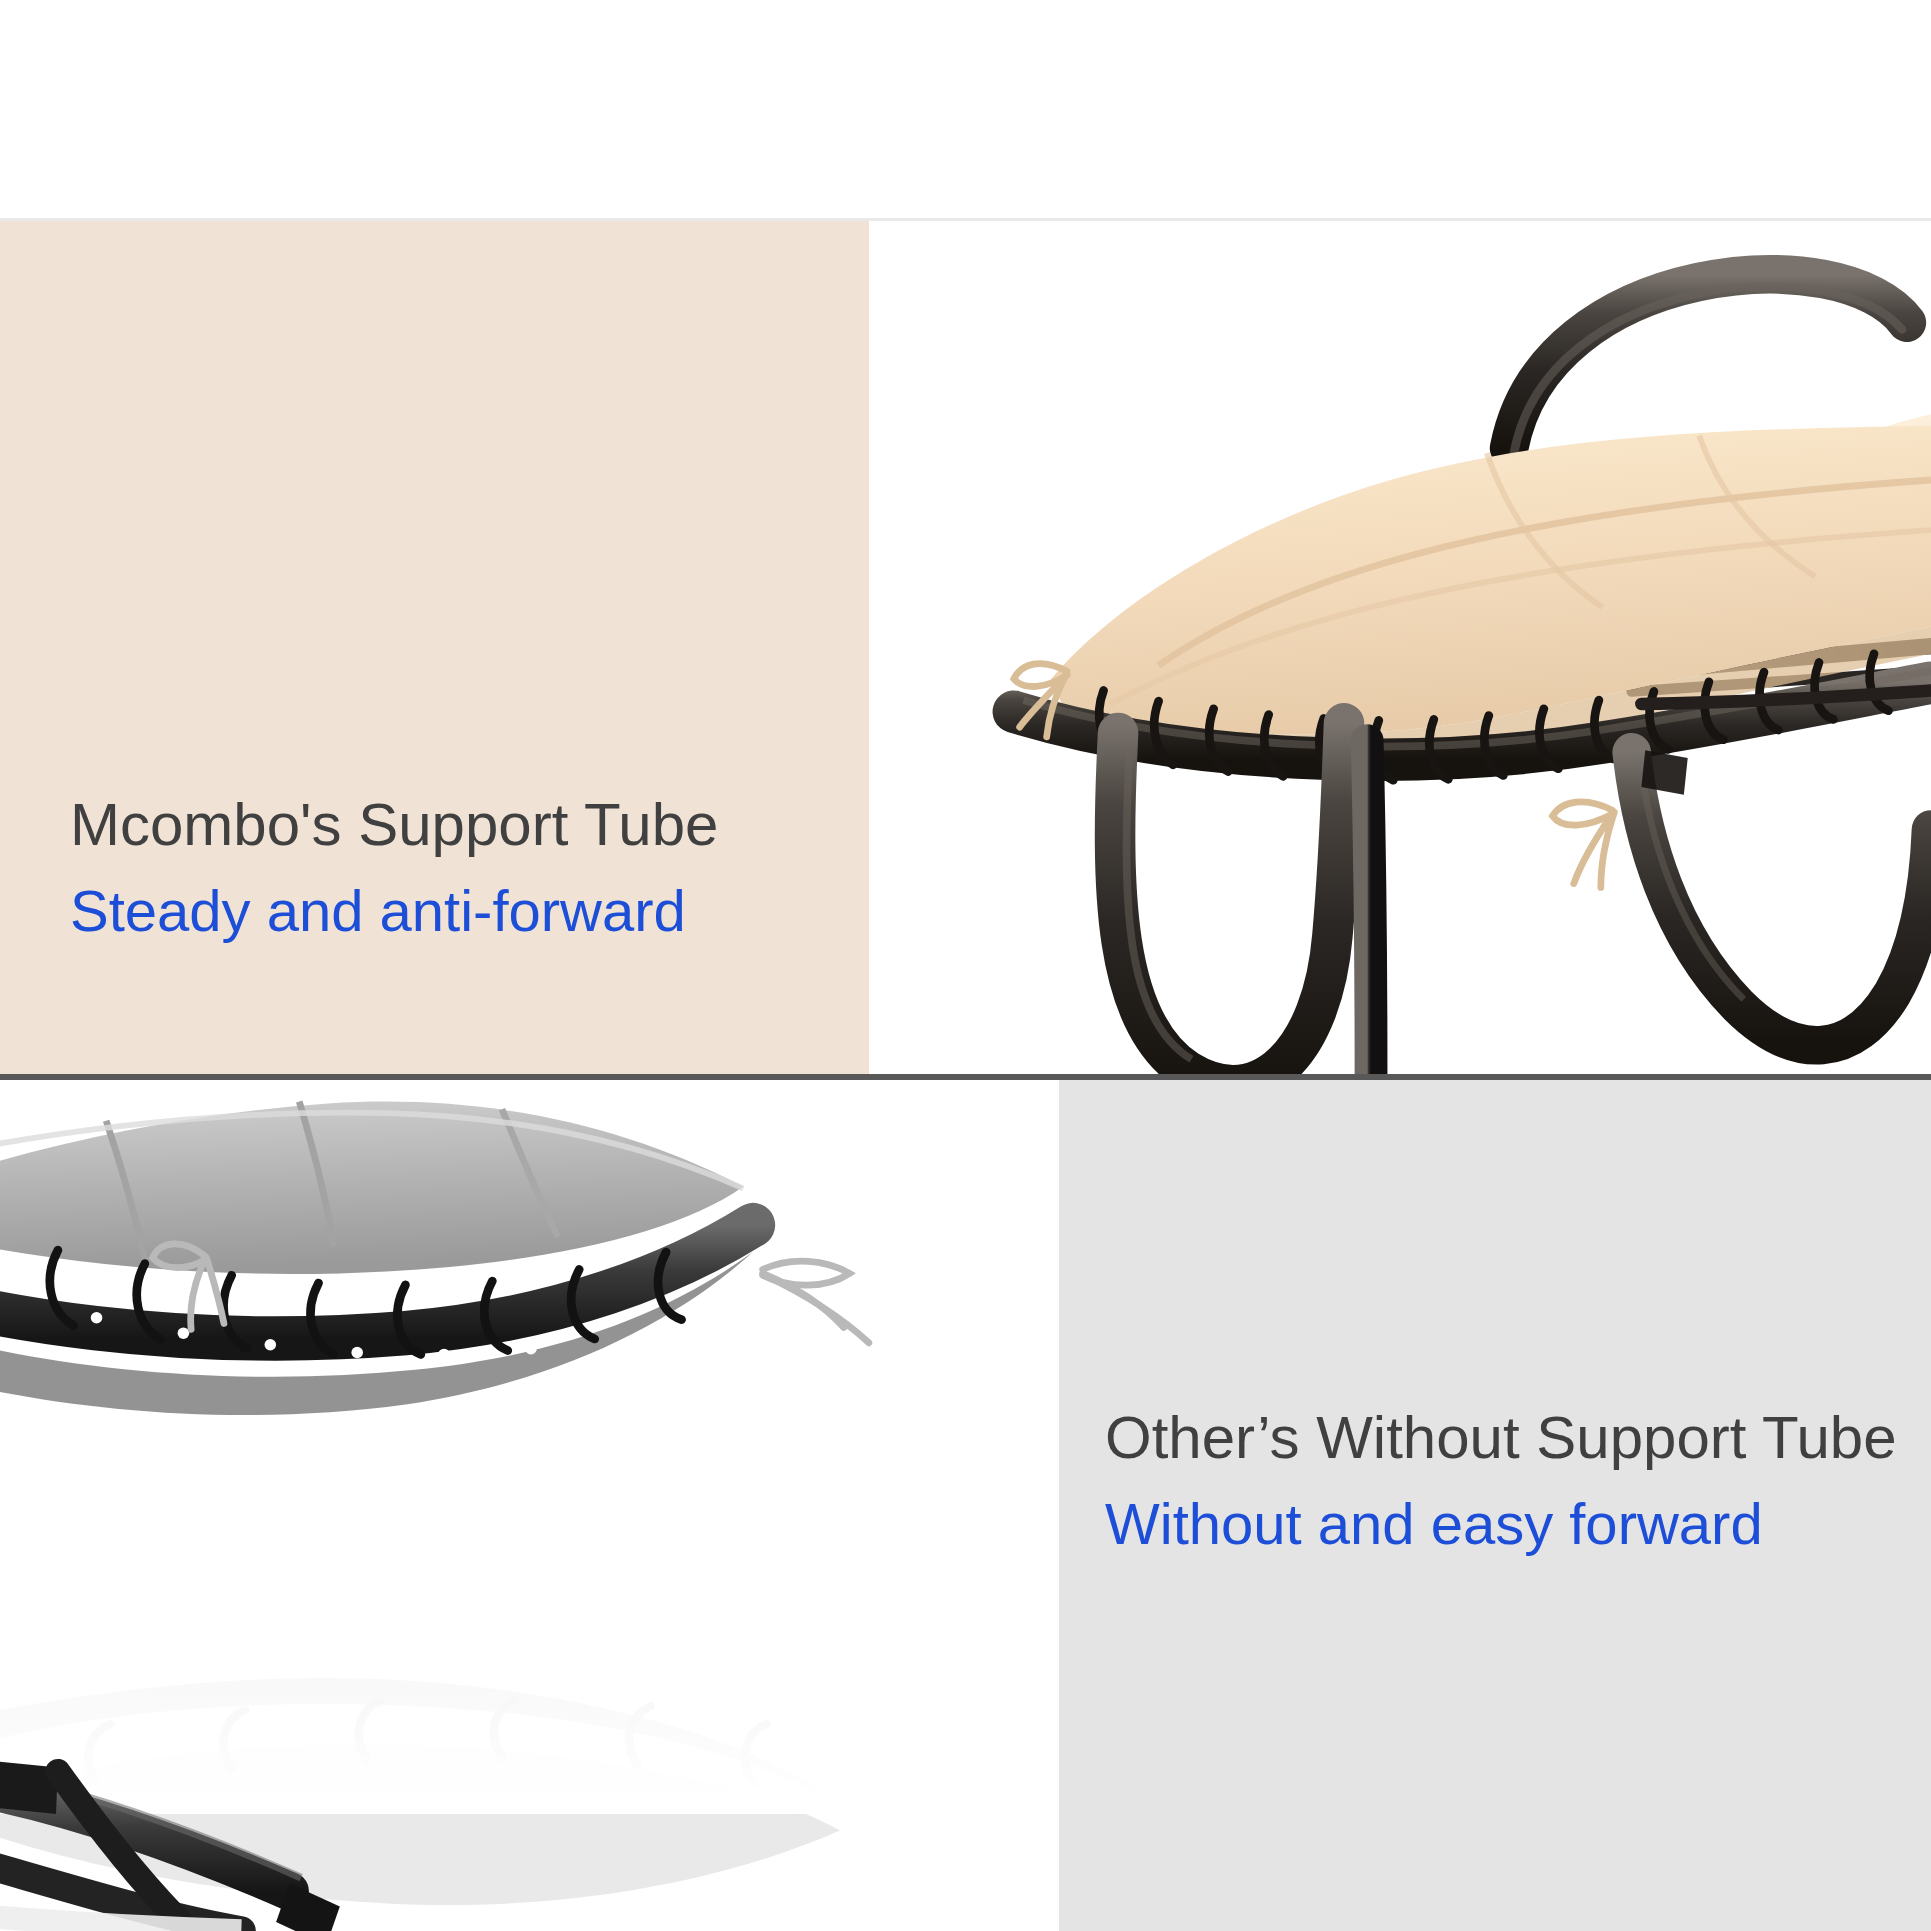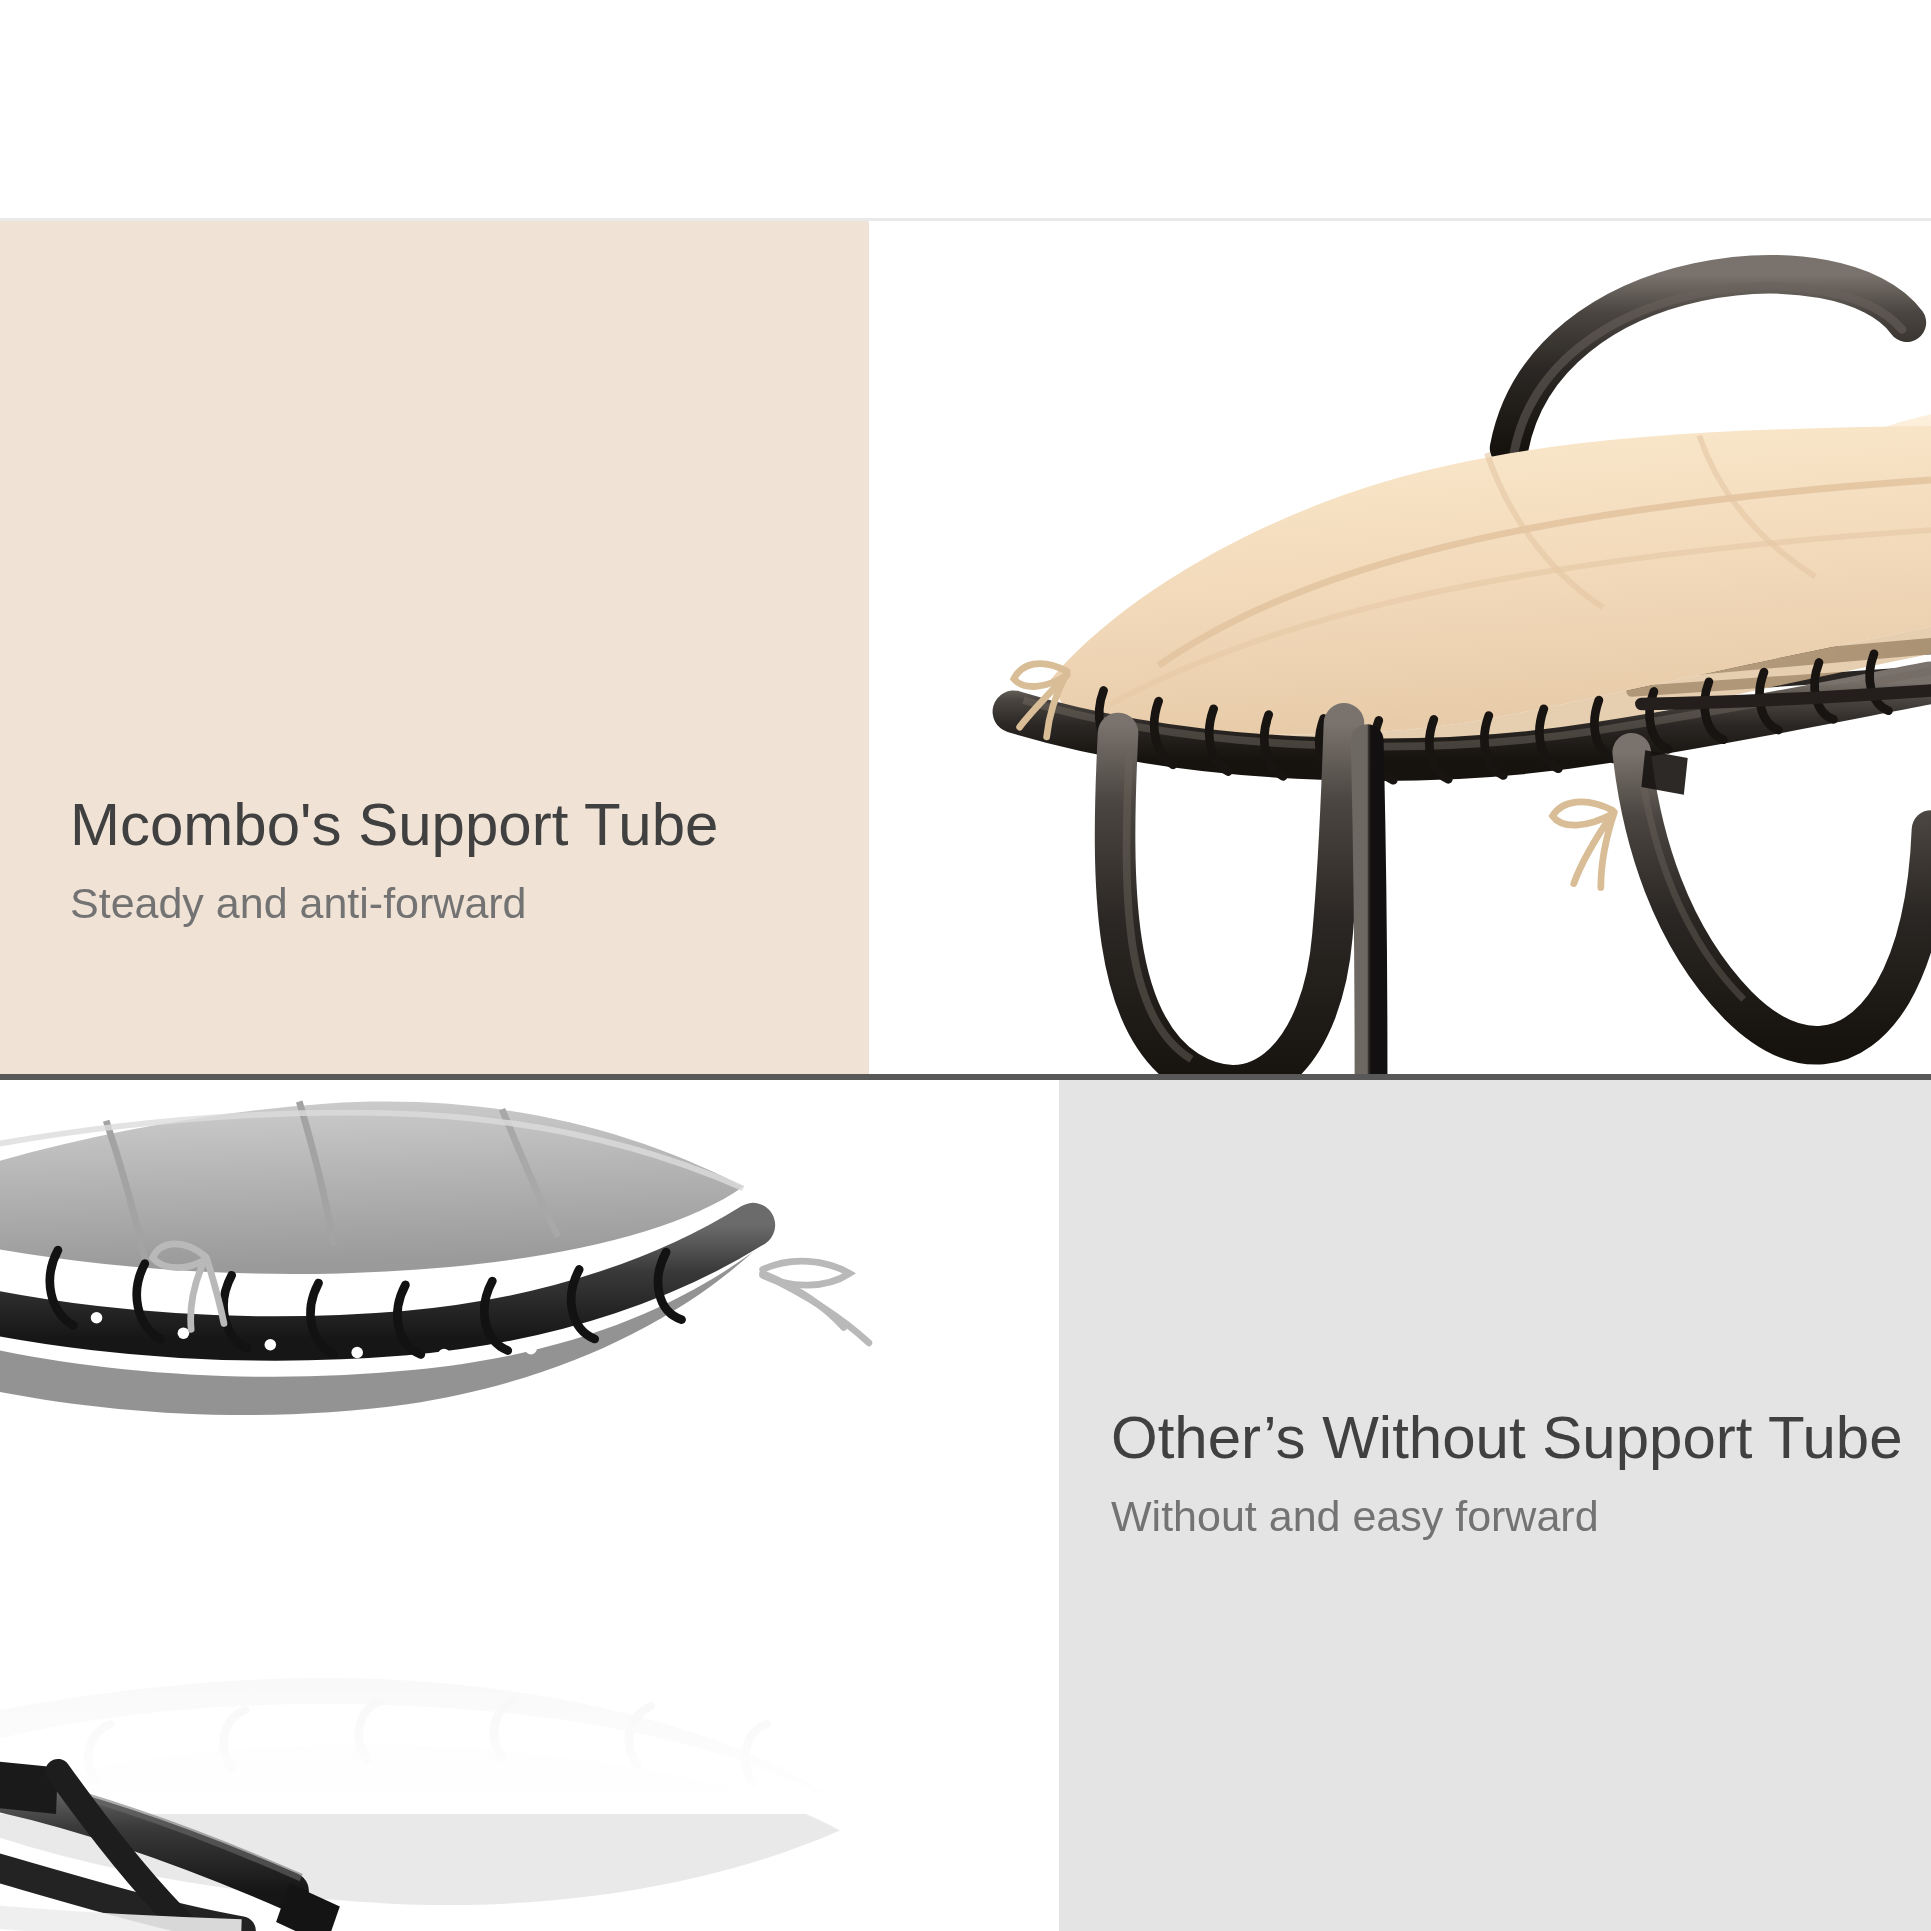--- a/index.html
+++ b/index.html
@@ -90,29 +90,29 @@
   
   .caption-block { position: absolute; }
   .caption-head {
     font-size: 60px;
     font-weight: normal;
     color: #404040;
     line-height: 1.05;
     white-space: nowrap;
   }
   .caption-sub {
-    font-size: 43px;
+    font-size: 58px;
     font-weight: normal;
-    color: #737373;
+    color: #1d4ed8;
     line-height: 1.05;
     white-space: nowrap;
     margin-top: 25px;
   }
   .caption-left  { left: 70px;  top: 572px; }
-  .caption-right { left: 1106px; top: 1407px; margin-left: 6px; }
+  .caption-right { left: 1106px; top: 1407px; }
 
   
   .photo-good {
     position: absolute;
     left: 0; top: 0;
     width: 1062px; height: 853px;
   }
   .photo-bad {
     position: absolute;
     left: 0; top: 0;

